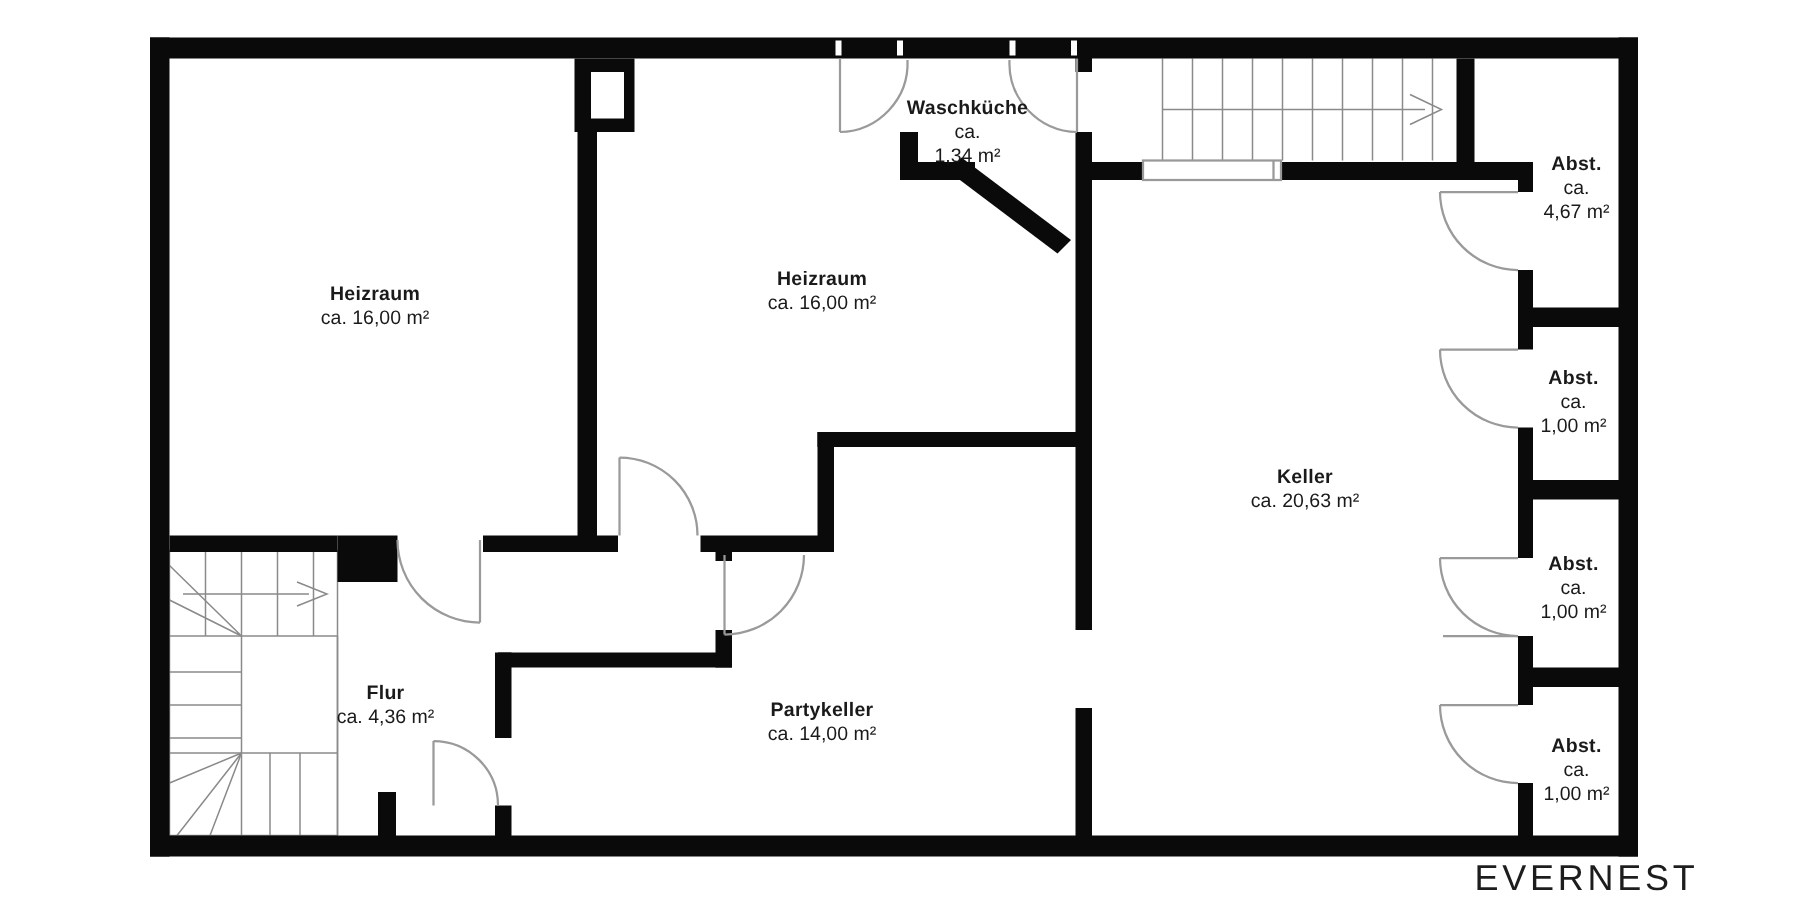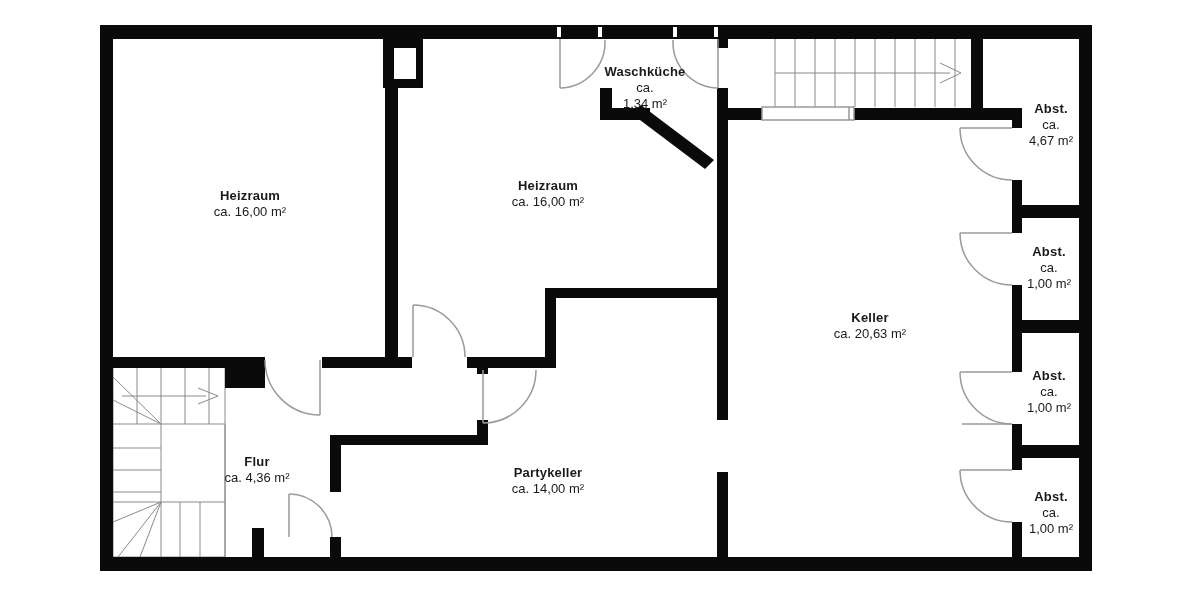--- a/index.html
+++ b/index.html
@@ -139,20 +139,21 @@
 
       <path d="M960,372 L1012,372"></path>
       <path d="M960,372 A52,52 0 0 0 1012,424"></path>
       <path d="M962,424 L1012,424"></path>
 
       <path d="M960,470 L1012,470"></path>
       <path d="M960,470 A52,52 0 0 0 1012,522"></path>
     </g>
   </svg>
 
+  <div class="logo" style="left:983px;top:574px;">EVERNEST</div>
 <div class="room-label" style="left: 250px; top: 188px;">
       <div class="rname">Heizraum</div>
     <div>ca. 16,00 m²</div>
     </div>
     <div class="room-label" style="left: 548px; top: 178px;">
       <div class="rname">Heizraum</div>
     <div>ca. 16,00 m²</div>
     </div>
     <div class="room-label" style="left: 645px; top: 64px;">
       <div class="rname">Waschküche</div>

